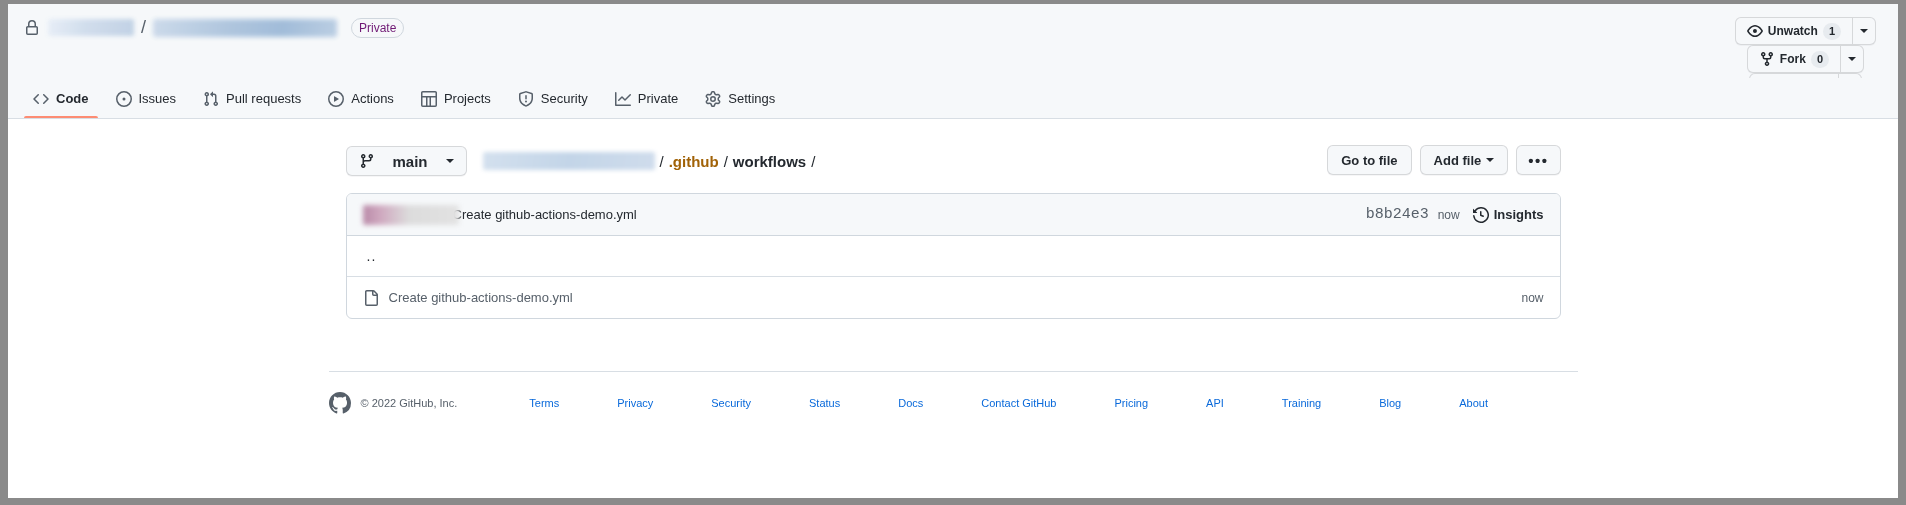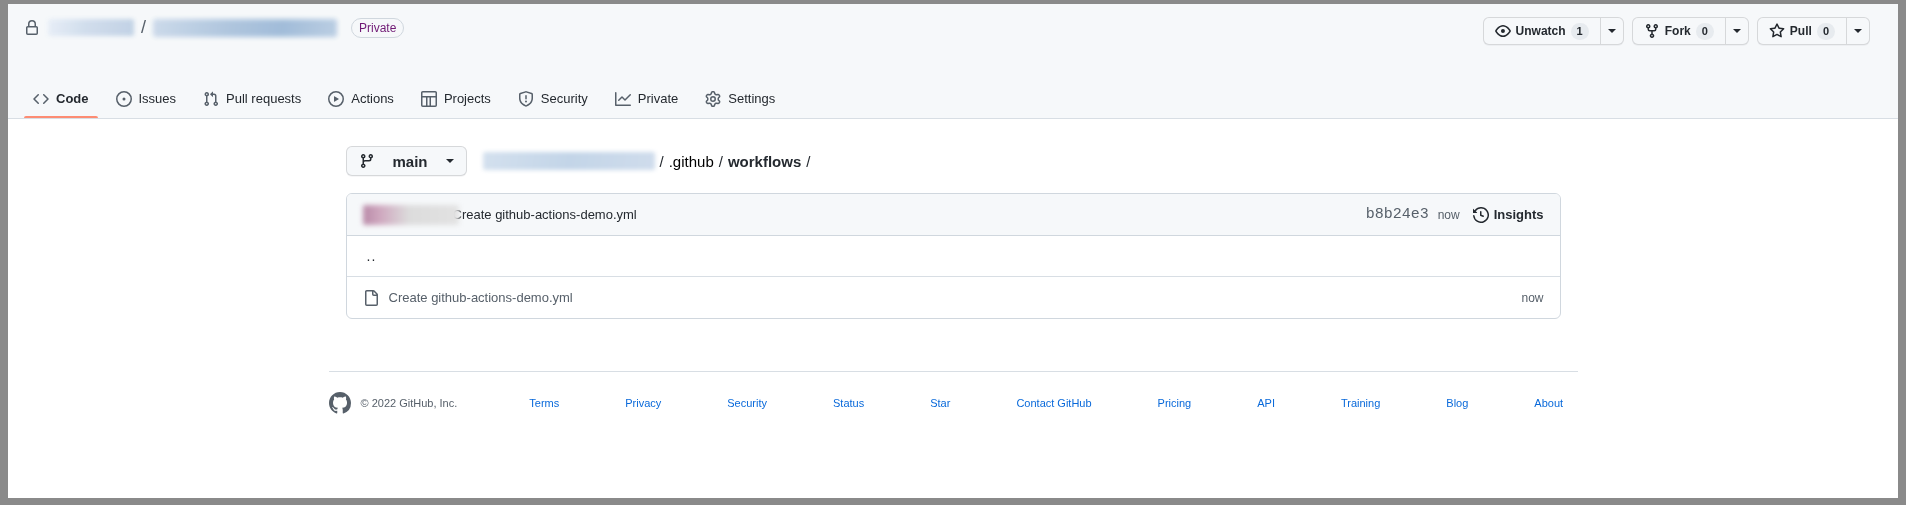--- a/index.html
+++ b/index.html
@@ -82,25 +82,26 @@
     color: #701a75;
     font-size: 12px;
     line-height: 18px;
     padding: 0 7px;
     background: transparent;
     white-space: nowrap;
   }
 
   .header-actions {
     position: absolute;
-    right: 28px;
+    right: 22px;
     top: 13px;
     display: flex;
     align-items: center;
-    gap: 8px;
+    gap: 0;
+    flex-direction: column;
   }
   .btn-group {
     display: flex;
     align-items: stretch;
     border: 1px solid rgba(31,35,40,.15);
     border-radius: 6px;
     background: #f6f8fa;
     overflow: hidden;
     box-shadow: 0 1px 0 rgba(31,35,40,.04);
   }
@@ -215,23 +216,23 @@
   }
   .blur-path {
     width: 172px;
     height: 18px;
     border-radius: 2px;
     background: linear-gradient(100deg, #d3e0ee 0%, #c3d5e8 50%, #cfdcec 100%);
     filter: blur(2.2px);
   }
   .bc-sep { color: #24292f; margin: 0 5px; }
   .bc-link {
-    color: #000000;
+    color: #a16207;
     text-decoration: none;
-    font-weight: 400;
+    font-weight: 700;
   }
   .bc-current {
     color: #24292f;
     font-weight: 600;
   }
   .path-actions {
     position: absolute;
     right: 0;
     top: 0;
     display: flex;
@@ -349,21 +350,21 @@
   .footer {
     width: 1249px;
     margin: 0 auto;
     display: flex;
     align-items: center;
     padding-top: 20px;
     font-size: 11px;
   }
   .gh-mark { color: #57606a; margin-right: 10px; display: inline-flex; }
   .copyright { color: #57606a; margin-right: 72px; white-space: nowrap; }
-  .flinks { display: flex; align-items: center; gap: 8px; }
+  .flinks { display: flex; align-items: center; gap: 0; }
   .flink {
     color: #0969da;
     text-decoration: none;
     margin-right: 58px;
     white-space: nowrap;
   }
   .flink:last-child { margin-right: 0; }
 </style>
 </head>
 <body>
@@ -523,20 +524,32 @@
 
         <div class="breadcrumb">
           <span class="blur-path"></span>
           <span class="bc-sep">/</span>
           <a class="bc-link">.github</a>
           <span class="bc-sep">/</span>
           <span class="bc-current">workflows</span>
           <span class="bc-sep">/</span>
         </div>
 
+        <div class="path-actions">
+          <div class="pbtn">
+            <span>Go to file</span>
+          </div>
+          <div class="pbtn">
+            <span>Add file</span>
+            <span class="caret"></span>
+          </div>
+          <div class="pbtn kebab">
+            <span>•••</span>
+          </div>
+        </div>
       </div>
 
       <div class="file-box">
 
         <div class="commit-row">
           <span class="blur-author"></span>
           <span class="commit-msg">Create github-actions-demo.yml</span>
           <span class="commit-right">
             <span class="sha">b8b24e3</span>
             <span>now</span>
@@ -575,21 +588,21 @@
           <svg width="22" height="22" viewBox="0 0 16 16" fill="currentColor">
                 <path d="M8 0C3.58 0 0 3.58 0 8c0 3.54 2.29 6.53 5.47 7.59.4.07.55-.17.55-.38 0-.19-.01-.82-.01-1.49-2.01.37-2.53-.49-2.69-.94-.09-.23-.48-.94-.82-1.13-.28-.15-.68-.52-.01-.53.63-.01 1.08.58 1.23.82.72 1.21 1.87.87 2.33.66.07-.52.28-.87.51-1.07-1.78-.2-3.64-.89-3.64-3.95 0-.87.31-1.59.82-2.15-.08-.2-.36-1.02.08-2.12 0 0 .67-.21 2.2.82.64-.18 1.32-.27 2-.27s1.36.09 2 .27c1.53-1.04 2.2-.82 2.2-.82.44 1.1.16 1.92.08 2.12.51.56.82 1.27.82 2.15 0 3.07-1.87 3.75-3.65 3.95.29.25.54.73.54 1.48 0 1.07-.01 1.93-.01 2.2 0 .21.15.46.55.38A8.01 8.01 0 0 0 16 8c0-4.42-3.58-8-8-8Z"></path>
               </svg>
         </span>
         <span class="copyright">© 2022 GitHub, Inc.</span>
         <span class="flinks">
           <a class="flink">Terms</a>
           <a class="flink">Privacy</a>
           <a class="flink">Security</a>
           <a class="flink">Status</a>
-          <a class="flink">Star</a>
+          <a class="flink">Docs</a>
           <a class="flink">Contact GitHub</a>
           <a class="flink">Pricing</a>
           <a class="flink">API</a>
           <a class="flink">Training</a>
           <a class="flink">Blog</a>
           <a class="flink">About</a>
         </span>
       </div>
     </div>
 

